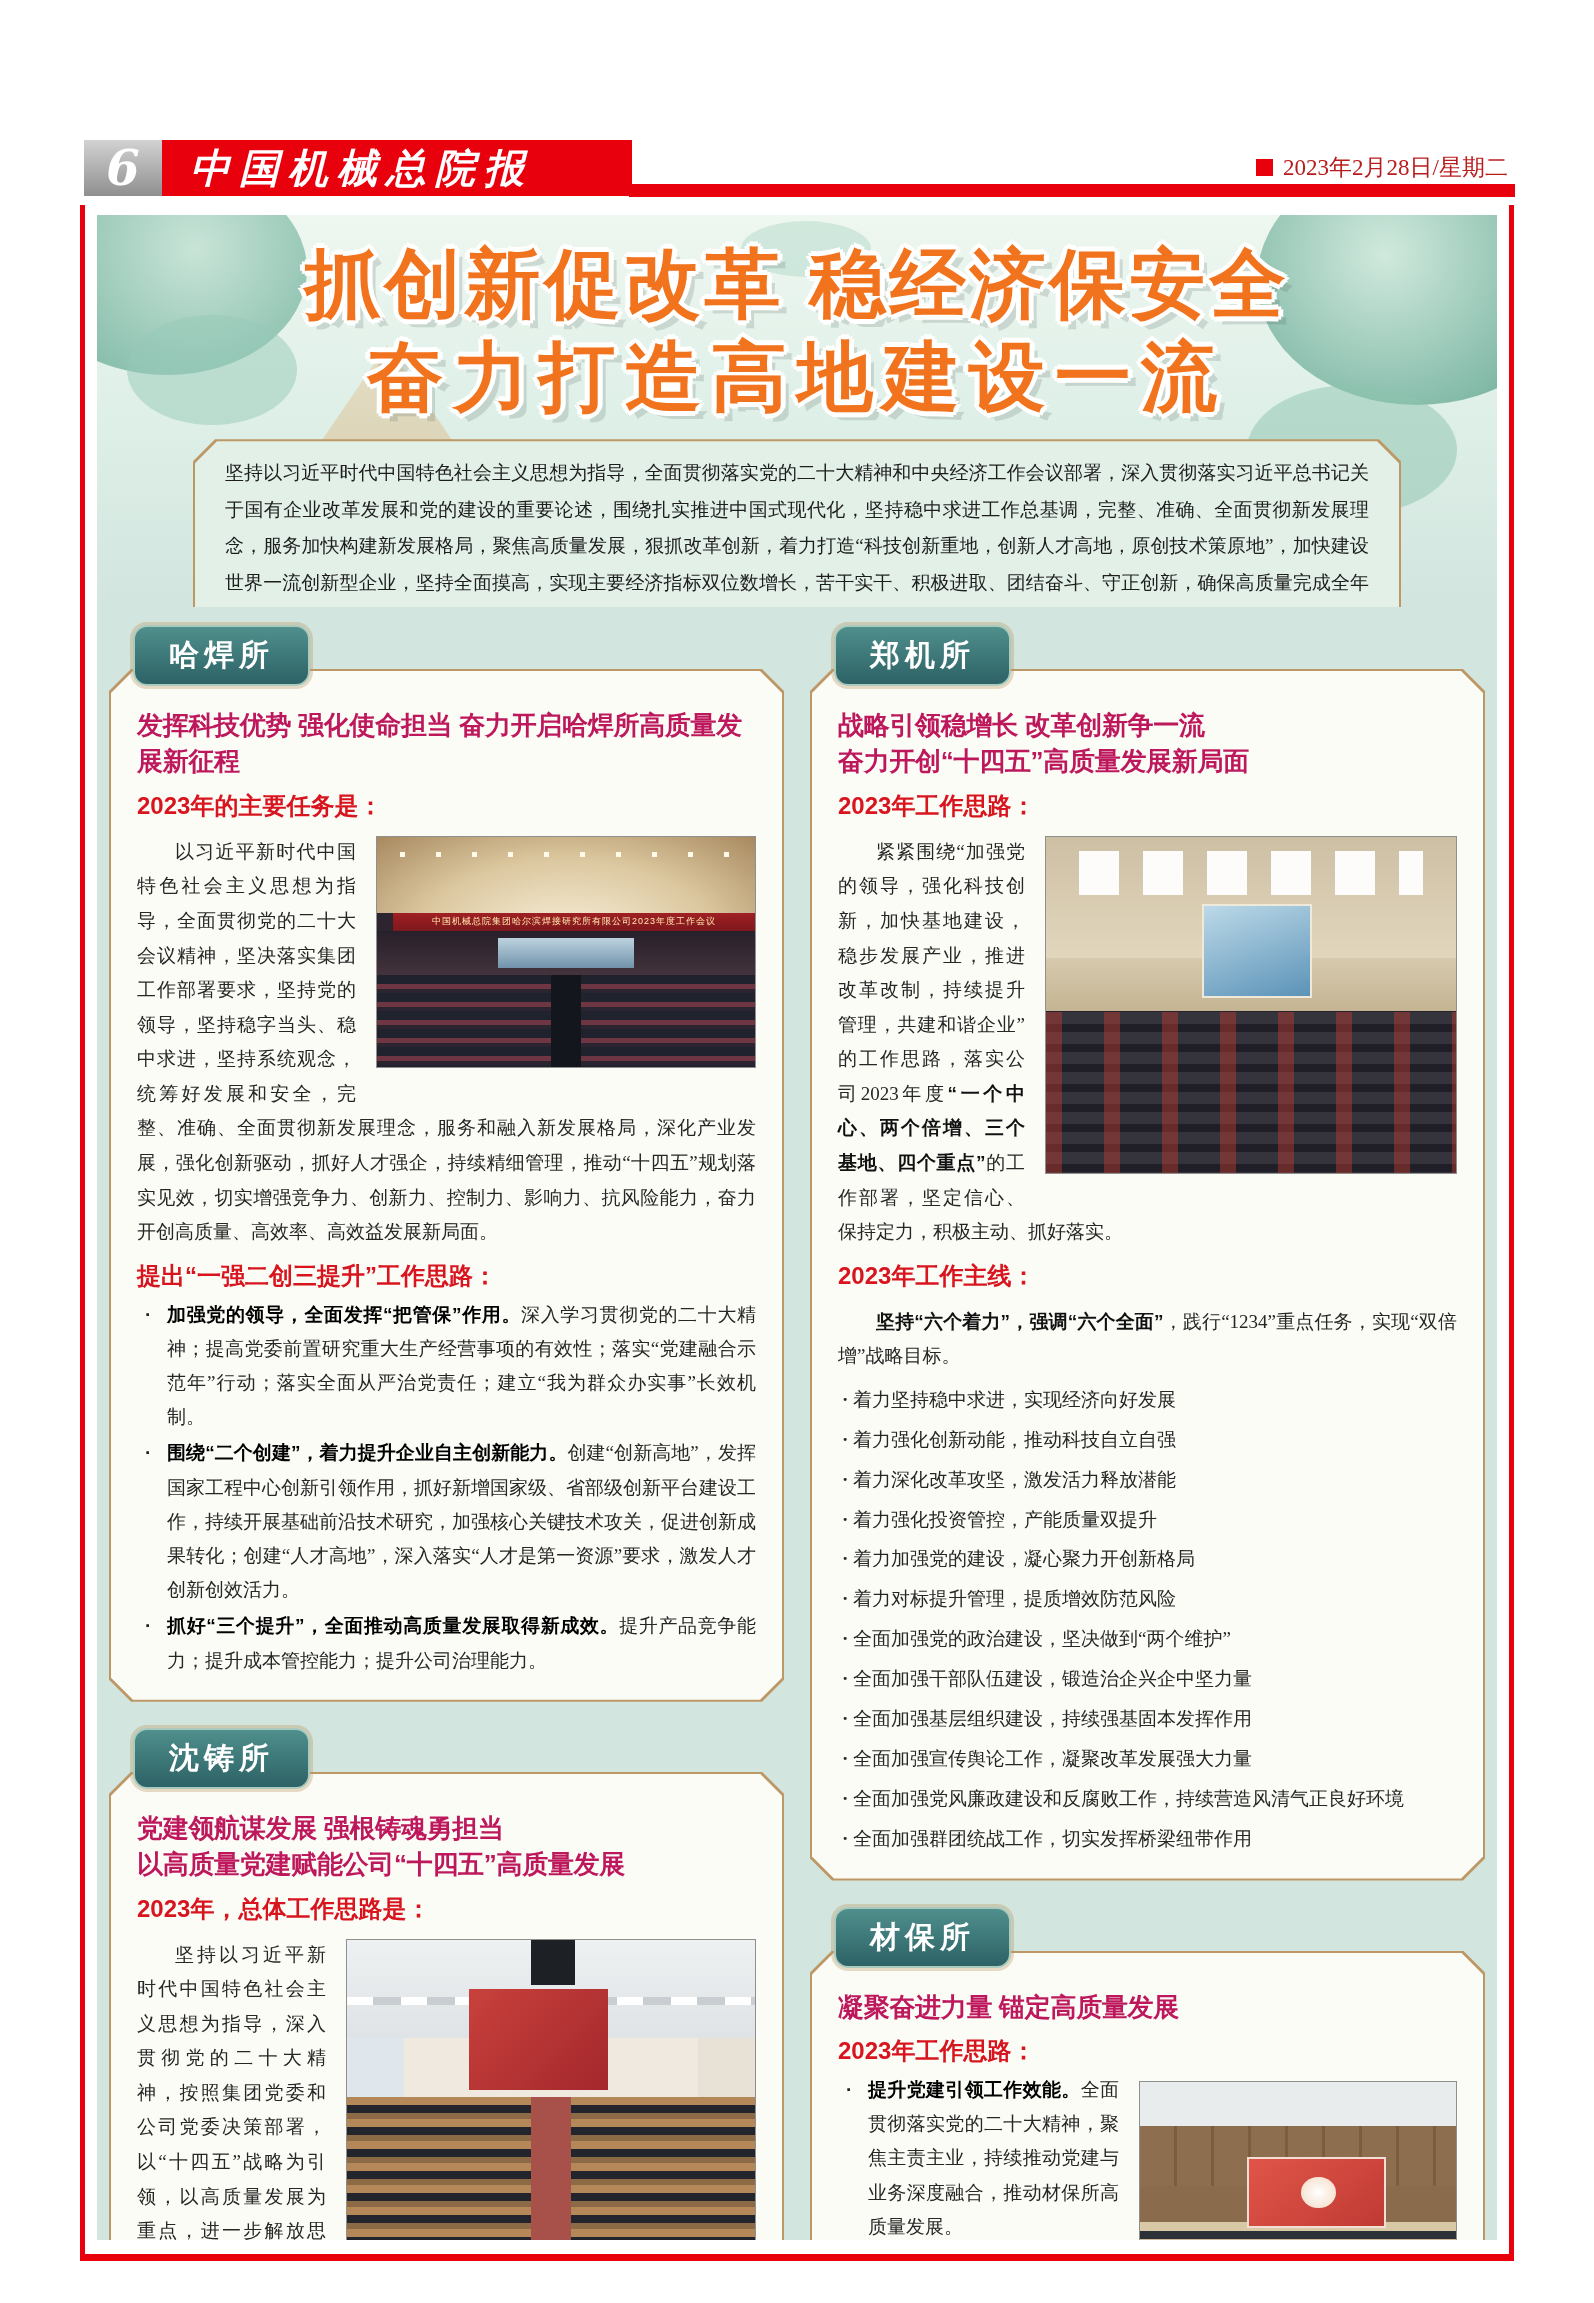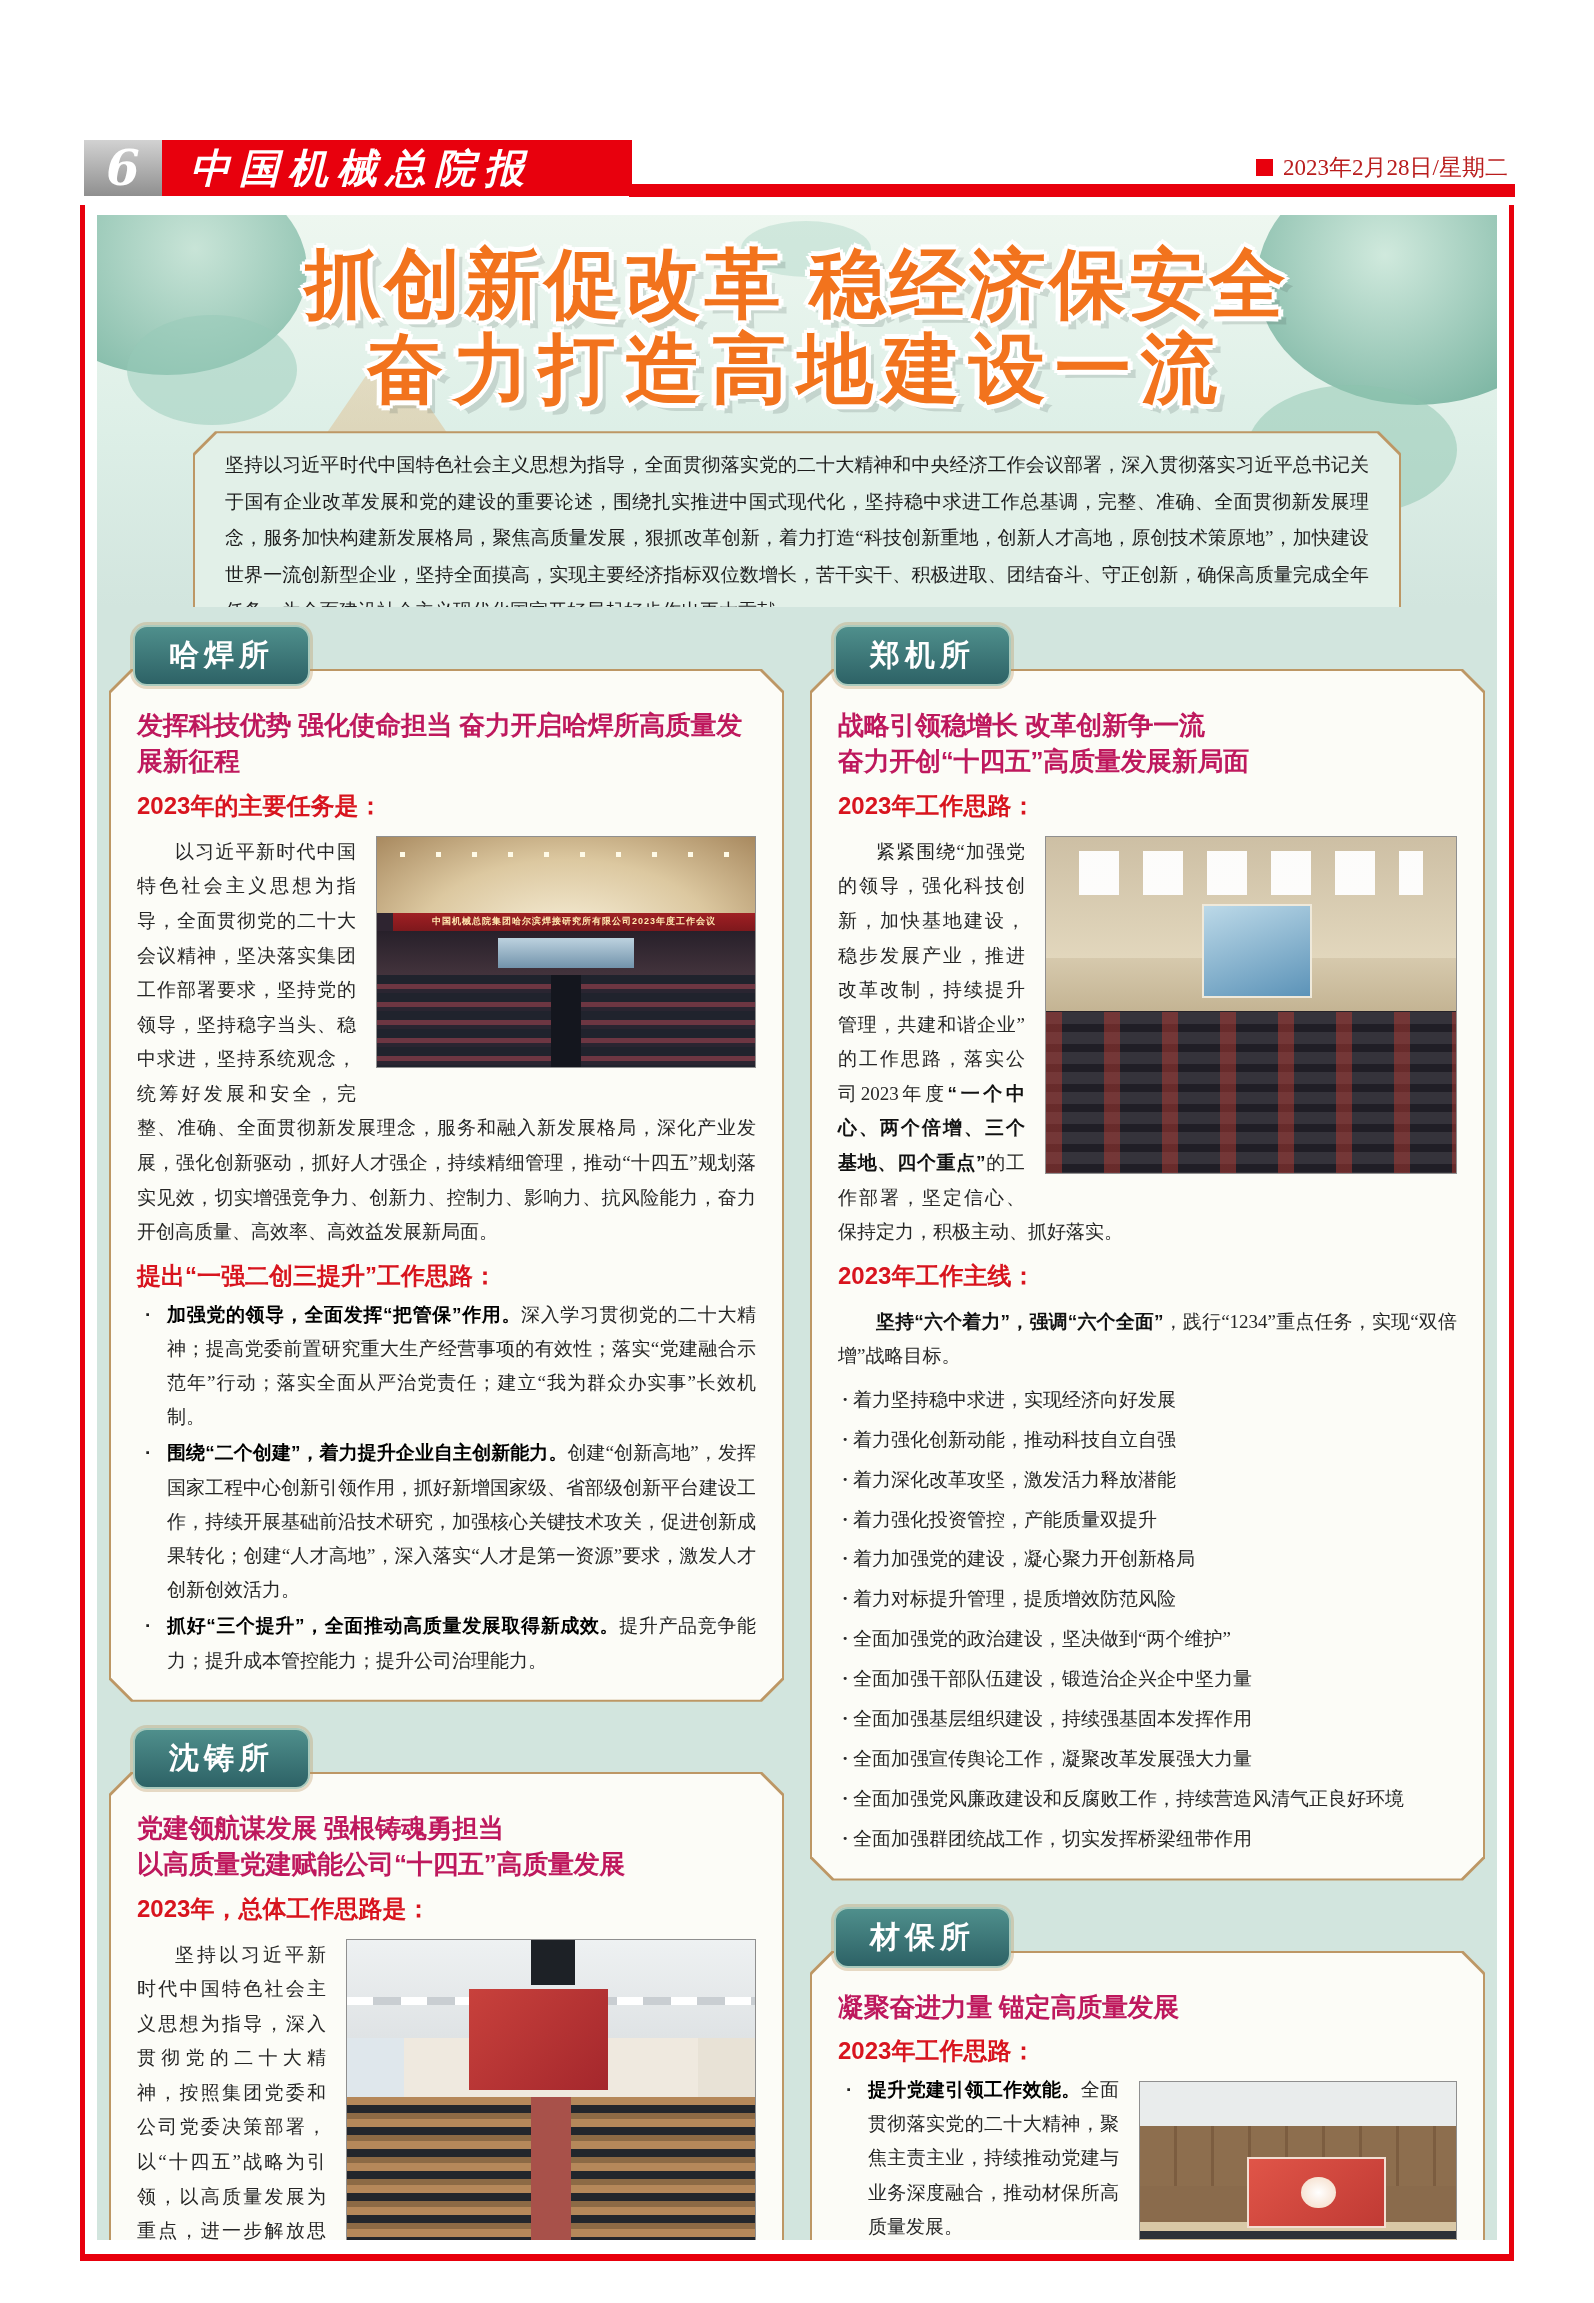--- a/index.html
+++ b/index.html
@@ -40,21 +40,21 @@
   .c1 { left:-70px; top:-50px; width:280px; height:210px; background:radial-gradient(circle at 60% 40%,#c2e1d3,#78b5a1 72%); opacity:.85; }
   .c2 { left:30px; top:100px; width:170px; height:110px; background:#96cab7; opacity:.5; }
   .c3 { right:-80px; top:-60px; width:320px; height:250px; background:radial-gradient(circle at 40% 40%,#cde8db,#6fae9a 75%); opacity:.9; }
   .c4 { right:40px; top:170px; width:210px; height:130px; background:#8cc3ae; opacity:.5; }
   .c5 { left:160px; top:130px; width:260px; height:190px; border-radius:0; opacity:.5;
     background:linear-gradient(180deg,#e6caa0,#d2ad79); clip-path:polygon(50% 0,100% 100%,0 100%); }
   .c6 { left:46%; top:6px; width:130px; height:56px; background:#a5d2c0; opacity:.4; }
   .headline { position:relative; text-align:center; font-weight:900; color:#f2731d; font-size:76px; letter-spacing:4px; line-height:1.12; z-index:2;
     text-shadow:3px 3px 0 #fff,-3px -3px 0 #fff,3px -3px 0 #fff,-3px 3px 0 #fff,5px 0 0 #fff,-5px 0 0 #fff,0 5px 0 #fff,0 -5px 0 #fff,8px 8px 0 rgba(70,90,85,.18); }
   .headline.l1 { margin-top:26px; }
-  .headline.l2 { margin-top:0; letter-spacing:10px; }
+  .headline.l2 { margin-top:8px; letter-spacing:10px; }
   .chamfer { clip-path:polygon(22px 0,calc(100% - 22px) 0,100% 22px,100% calc(100% - 22px),calc(100% - 22px) 100%,22px 100%,0 calc(100% - 22px),0 22px); }
   .intro-cut { position:relative; margin:20px 96px 0; background:#bd9765; padding:2px; z-index:2; }
   .intro { background:#e2f0e8; padding:14px 30px; font-family:"Liberation Serif", serif; font-size:19px;
     line-height:1.92; color:#1d1d1d; text-align:justify; }
 
   
   .cols { display:flex; gap:26px; padding:18px 12px 16px; }
   .col { flex:1; min-width:0; }
   .sect { position:relative; margin-bottom:26px; }
   .badge { position:relative; z-index:3; display:inline-block; margin:0 0 -26px 24px;
@@ -75,21 +75,21 @@
   .line { font-family:"Liberation Serif", serif; font-size:19px; color:#262626; line-height:2.1;
     padding-left:16px; text-indent:-12px; }
   .line::before { content:"· "; font-weight:700; }
 
   
   .photo { position:relative; float:right; margin:8px 0 10px 20px; border:1px solid #8f8f8f; overflow:hidden; background:#444; }
   .p-top { position:absolute; left:0; right:0; top:0; }
   .p-screen { position:absolute; }
   .p-seats { position:absolute; left:0; right:0; bottom:0; }
   .p-led { position:absolute; left:16px; right:0; display:flex; align-items:center; justify-content:center;
-    color:#ffe9b0; white-space:nowrap; overflow:hidden;font-weight:bold; }
+    color:#ffe9b0; white-space:nowrap; overflow:hidden; }
 
   .photo.auditorium { background:#2e2430; }
   .auditorium .p-top { height:33%; background:radial-gradient(ellipse at 50% 135%,#f8f0da 0%,#dcc8a0 55%,#a8895f 100%); }
   .auditorium .p-top::after { content:""; position:absolute; left:6%; right:6%; top:20%; height:5px;
     background:repeating-linear-gradient(90deg,#fffbe8 0 5px,transparent 5px 36px); }
   .auditorium .p-led { top:33%; height:8%; background:linear-gradient(#a02024,#7e181c); font-size:9px; letter-spacing:1px; }
   .photo.auditorium::before { content:""; position:absolute; left:0; right:0; top:41%; height:19%;
     background:linear-gradient(#27202a,#43333c); }
   .auditorium .p-screen { left:32%; top:44%; width:36%; height:13%; background:linear-gradient(#bdd2df,#7293ab); }
   .auditorium .p-seats { height:40%; background:repeating-linear-gradient(180deg,#20232d 0 9px,#6d3642 9px 14px,#2a2531 14px 18px); }

